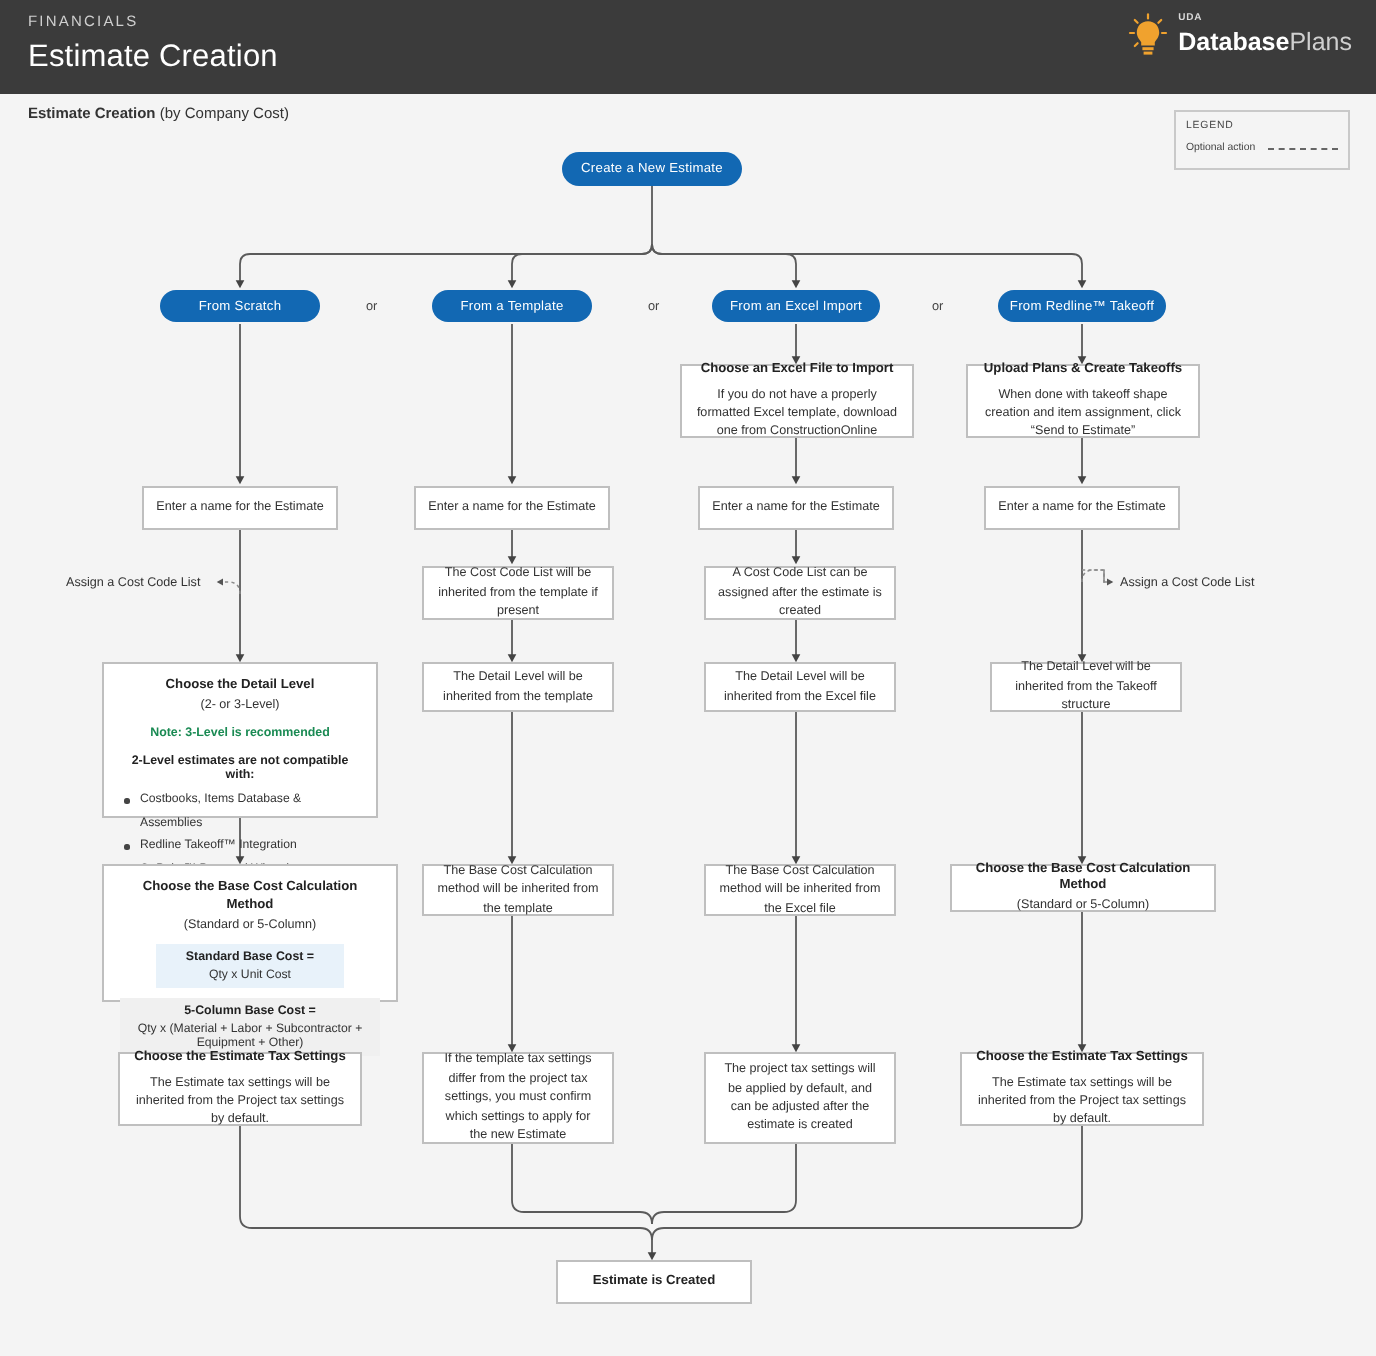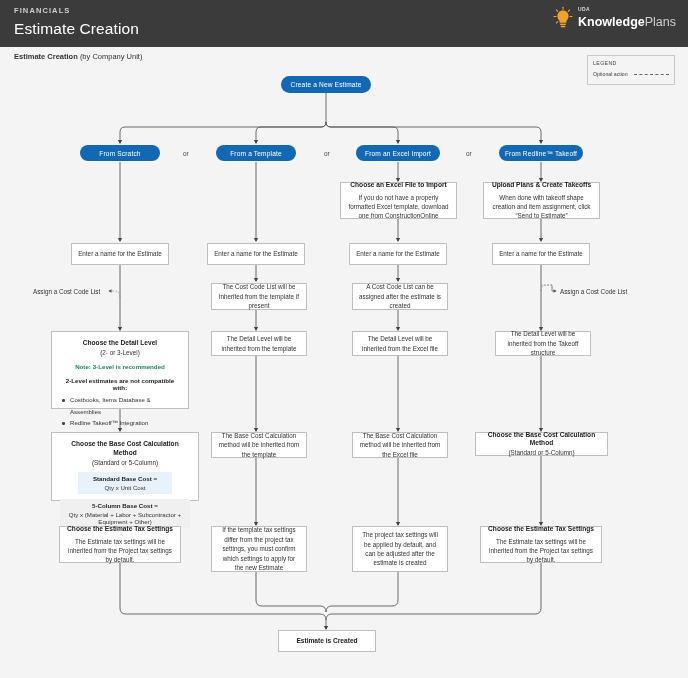--- a/index.html
+++ b/index.html
@@ -13,21 +13,21 @@
     position: relative;
   }
 
   
   .header {
     height: 47px; background: #3b3b3b; color: #fff;
     padding: 6px 14px 0 14px; position: relative;
   }
   .header .eyebrow {
     font-size: 7.5px; letter-spacing: 1.1px; color: #cfcfcf;
-    font-weight: 700; text-transform: uppercase;
+    font-weight: 400; text-transform: uppercase;
   }
   .header .title {
     font-size: 15.5px; font-weight: 400; color: #fff; margin-top: 5px;
     letter-spacing: .1px;
   }
   .logo {
     position: absolute; right: 12px; top: 6px;
     display: flex; align-items: center; gap: 4px;
   }
   .logo .bulb { width: 22px; height: 24px; position: relative; }
@@ -130,28 +130,28 @@
           <line x1="20" y1="10.5" x2="18" y2="10.5"></line>
           <line x1="4.4" y1="17" x2="5.8" y2="15.6"></line>
         </g>
         <path d="M11 4.6 c-3.5 0 -5.6 2.6 -5.6 5.6 c0 2.3 1.5 3.6 2.2 4.9 l0 1.6 l6.8 0 l0 -1.6 c0.7 -1.3 2.2 -2.6 2.2 -4.9 c0 -3 -2.1 -5.6 -5.6 -5.6 z" fill="#f0a22e"></path>
         <rect x="8.2" y="17.6" width="5.6" height="1.5" fill="#f0a22e"></rect>
         <rect x="8.8" y="19.8" width="4.4" height="1.5" fill="#f0a22e"></rect>
       </svg>
     </div>
     <div class="logo-text">
       <span class="uda">UDA</span>
-      <span class="kb"><span>Knowledge</span><span class="base">Plans</span></span>
+      <span class="kb"><span>Database</span><span class="base">Plans</span></span>
     </div>
   </div>
 </div>
 
 <div class="subhead">
   <b>Estimate Creation</b>
-  <span>(by Company Unit)</span>
+  <span>(by Company Cost)</span>
 </div>
 
 <div class="legend">
   <div class="lg-title">LEGEND</div>
   <div class="lg-row">
     <span class="lg-lbl">Optional action</span>
     <span class="lg-dash"></span>
   </div>
 </div>
 

